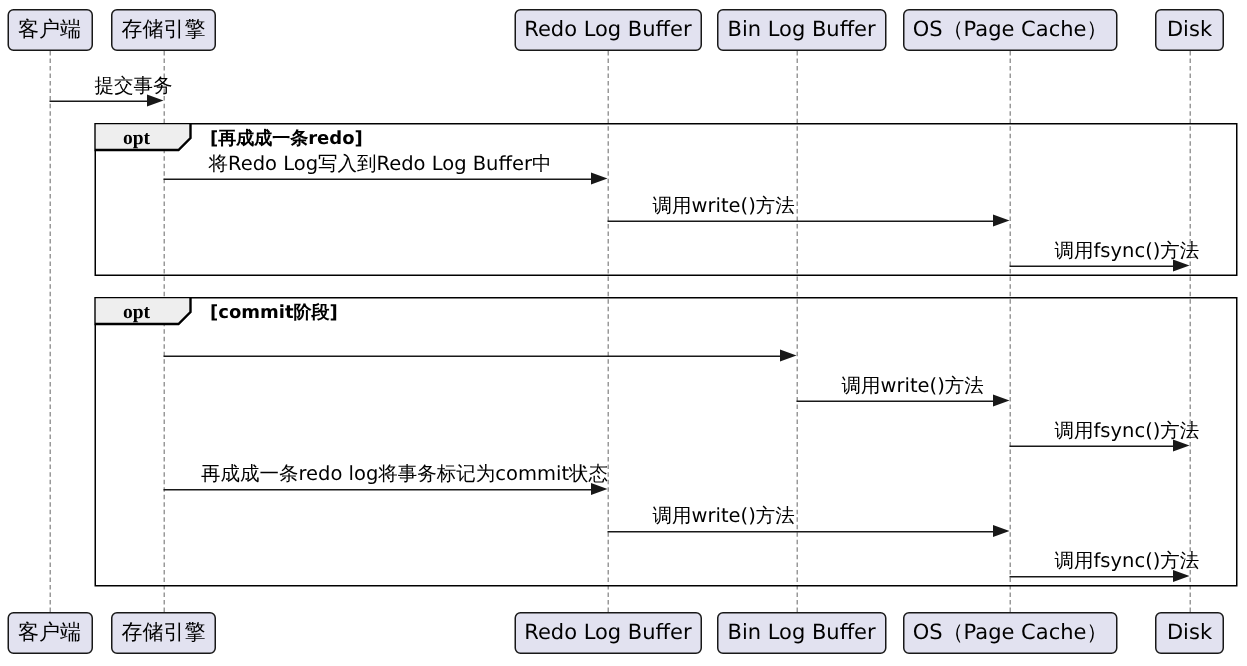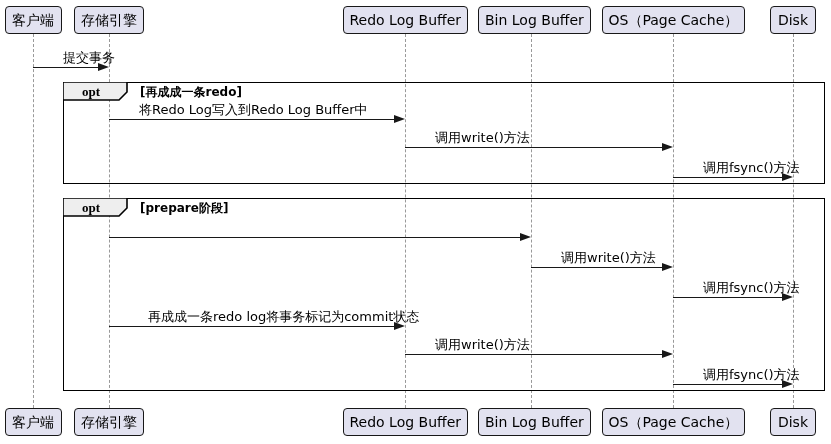--- a/index.html
+++ b/index.html
@@ -60,21 +60,21 @@
       <div class="op">opt</div>
     </div>
     <div class="frame-guard" style="left: 140px; top: 83px;">[再成成一条redo]</div>
     <div class="frame" style="left: 63px; top: 198px; width: 762px; height: 193px;"></div>
     <div class="frame-tab" style="left: 63px; top: 198px;">
       <svg width="66" height="20" viewBox="0 0 66 20">
         <polygon points="0,0 64,0 64,10 56,18 0,18" fill="#EEEEEE" stroke="#000" stroke-width="1.6"></polygon>
       </svg>
       <div class="op">opt</div>
     </div>
-    <div class="frame-guard" style="left: 140px; top: 199px;">[prepare阶段]</div>
+    <div class="frame-guard" style="left: 140px; top: 199px;">[commit阶段]</div>
     <div class="participant" style="left: 4.5px; top: 6px; min-width: 57px;">客户端</div>
     <div class="participant" style="left: 4.5px; top: 408px; min-width: 57px;">客户端</div>
     <div class="participant" style="left: 74px; top: 6px; min-width: 70px;">存储引擎</div>
     <div class="participant" style="left: 74px; top: 408px; min-width: 70px;">存储引擎</div>
     <div class="participant" style="left: 342.5px; top: 6px; min-width: 125px;">Redo Log Buffer</div>
     <div class="participant" style="left: 342.5px; top: 408px; min-width: 125px;">Redo Log Buffer</div>
     <div class="participant" style="left: 478px; top: 6px; min-width: 106px;">Bin Log Buffer</div>
     <div class="participant" style="left: 478px; top: 408px; min-width: 106px;">Bin Log Buffer</div>
     <div class="participant" style="left: 601.5px; top: 6px; min-width: 143px;">OS（Page Cache）</div>
     <div class="participant" style="left: 601.5px; top: 408px; min-width: 143px;">OS（Page Cache）</div>
@@ -93,21 +93,21 @@
     <div class="msg-line" style="left: 673px; top: 177px; width: 111px;"></div>
     <div class="msg-head" style="left: 782px; top: 173px;"></div>
     <div class="msg-line" style="left: 109px; top: 237px; width: 413px;"></div>
     <div class="msg-head" style="left: 520px; top: 233px;"></div>
     <div class="msg-label" style="left: 537px; top: 250px;">调用write()方法</div>
     <div class="msg-line" style="left: 531px; top: 267px; width: 133px;"></div>
     <div class="msg-head" style="left: 662px; top: 263px;"></div>
     <div class="msg-label" style="left: 679px; top: 280px;">调用fsync()方法</div>
     <div class="msg-line" style="left: 673px; top: 297px; width: 111px;"></div>
     <div class="msg-head" style="left: 782px; top: 293px;"></div>
-    <div class="msg-label" style="left: 124px; top: 309px;">再成成一条redo log将事务标记为commit状态</div>
+    <div class="msg-label" style="left: 110px; top: 309px;">再成成一条redo log将事务标记为commit状态</div>
     <div class="msg-line" style="left: 109px; top: 326px; width: 287px;"></div>
     <div class="msg-head" style="left: 394px; top: 322px;"></div>
     <div class="msg-label" style="left: 411px; top: 337px;">调用write()方法</div>
     <div class="msg-line" style="left: 405px; top: 354px; width: 259px;"></div>
     <div class="msg-head" style="left: 662px; top: 350px;"></div>
     <div class="msg-label" style="left: 679px; top: 367px;">调用fsync()方法</div>
     <div class="msg-line" style="left: 673px; top: 384px; width: 111px;"></div>
     <div class="msg-head" style="left: 782px; top: 380px;"></div>
   </div>
 

